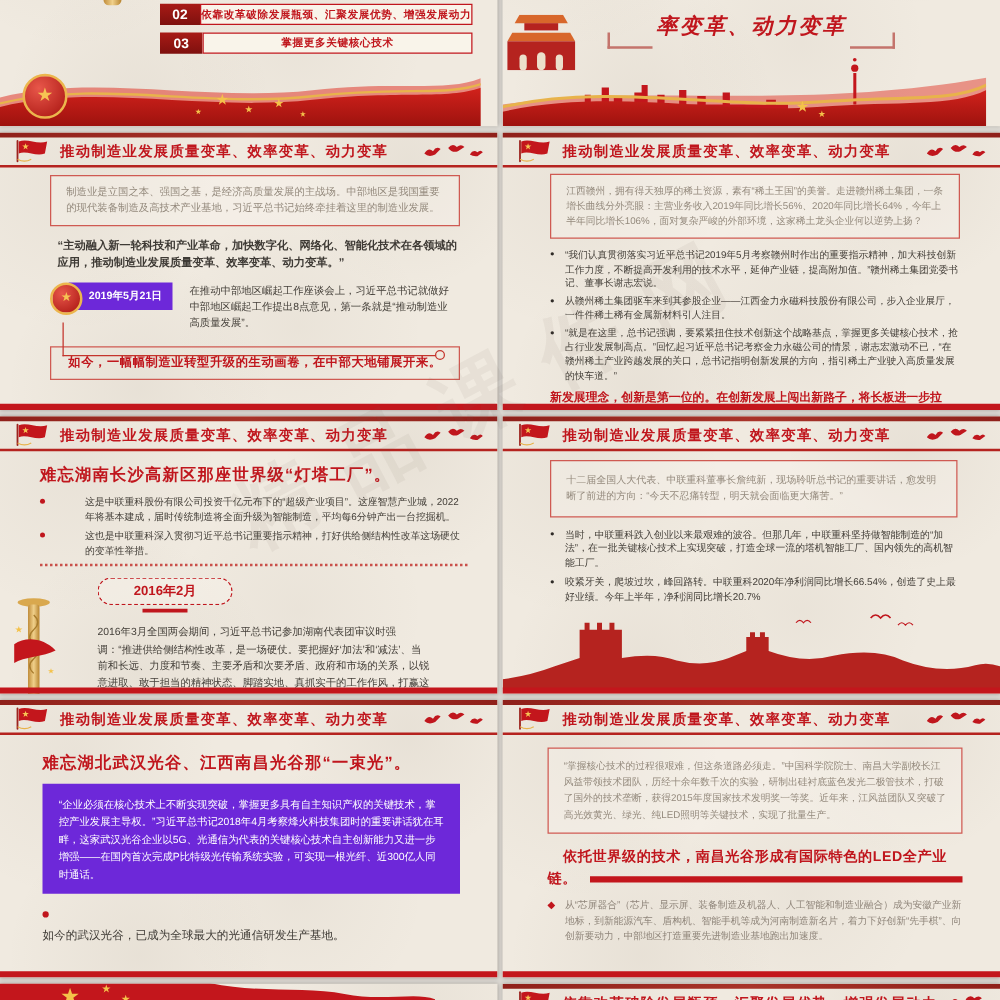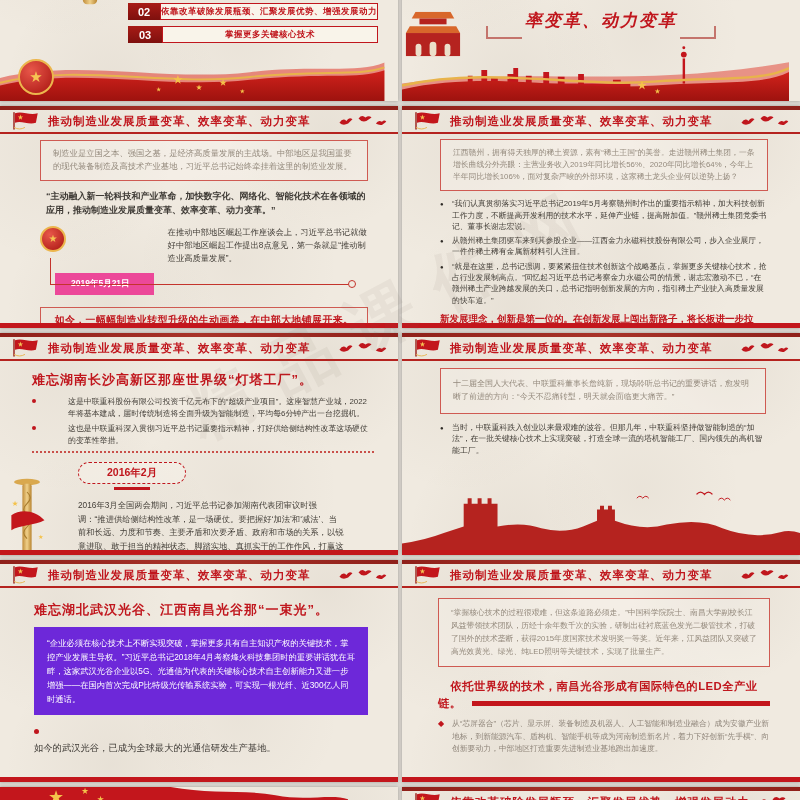--- a/index.html
+++ b/index.html
@@ -63,21 +63,21 @@
   .br-l{left:84px;border-left:2px solid #c4746c;}
   .br-r{right:84px;border-right:2px solid #c4746c;}
   .palace{position:absolute;left:2px;top:132px;width:58px;height:46px;}
 
   
   .sA .sbody{padding:6px 30px 0 40px;}
   .sA .rbox{padding:6px 12px;font-size:8.3px;line-height:1.6;}
   .sA .quote{margin:8px 0 0 6px;font-size:9px;font-weight:600;line-height:1.6;color:#3e3a35;}
   .tl{display:flex;align-items:flex-start;margin-top:9px;}
   .tl .emb{margin-right:-11px;z-index:2;}
-  .badge{background:#ec4899;color:#fff;font-size:8.5px;font-weight:bold;padding:5px 24px 5px 16px;white-space:nowrap;margin-top:47px;}
+  .badge{background:#6d28d9;color:#fff;font-size:8.5px;font-weight:bold;padding:5px 8px 5px 16px;white-space:nowrap;}
   .tl-text{margin-left:14px;width:212px;font-size:8.3px;line-height:1.55;color:#45403a;}
   .tl-line{position:absolute;left:50px;top:124px;width:302px;height:26px;
     border-left:1px solid #c4342c;border-bottom:1px solid #c4342c;}
   .tl-dot{position:absolute;right:-3px;bottom:-4px;width:6px;height:6px;border:1.5px solid #c4342c;
     border-radius:50%;background:#f0eae0;}
   .foot-box{margin-top:12px;border:1px solid #cf5a52;color:#c0161d;font-size:9.8px;font-weight:bold;
     text-align:center;padding:6px 4px;letter-spacing:.5px;}
 
   
   .sB .sbody{padding:5px 32px 0 38px;}
@@ -378,20 +378,24 @@
           </svg>
       </div>
     </div>
     <div class="sbody">
       <div class="rbox">十二届全国人大代表、中联重科董事长詹纯新，现场聆听总书记的重要讲话，愈发明晰了前进的方向：“今天不忍痛转型，明天就会面临更大痛苦。”</div>
       <ul>
         <li>
             <span class="bdot">●</span>
             <p>当时，中联重科跌入创业以来最艰难的波谷。但那几年，中联重科坚持做智能制造的“加法”，在一批关键核心技术上实现突破，打造全球一流的塔机智能工厂、国内领先的高机智能工厂。</p>
           </li>
+        <li>
+            <span class="bdot">●</span>
+            <p>咬紧牙关，爬坡过坎，峰回路转。中联重科2020年净利润同比增长66.54%，创造了史上最好业绩。今年上半年，净利润同比增长20.7%</p>
+          </li>
       </ul>
     </div>
     <svg class="wall" viewBox="0 0 400 70" preserveAspectRatio="none">
         <use href="#sym-wall"></use>
       </svg>
     <div class="strip-bot"></div>
   </section>
 
   <section class="slide sE" style="left:0;top:560px">
     <div class="shead">

